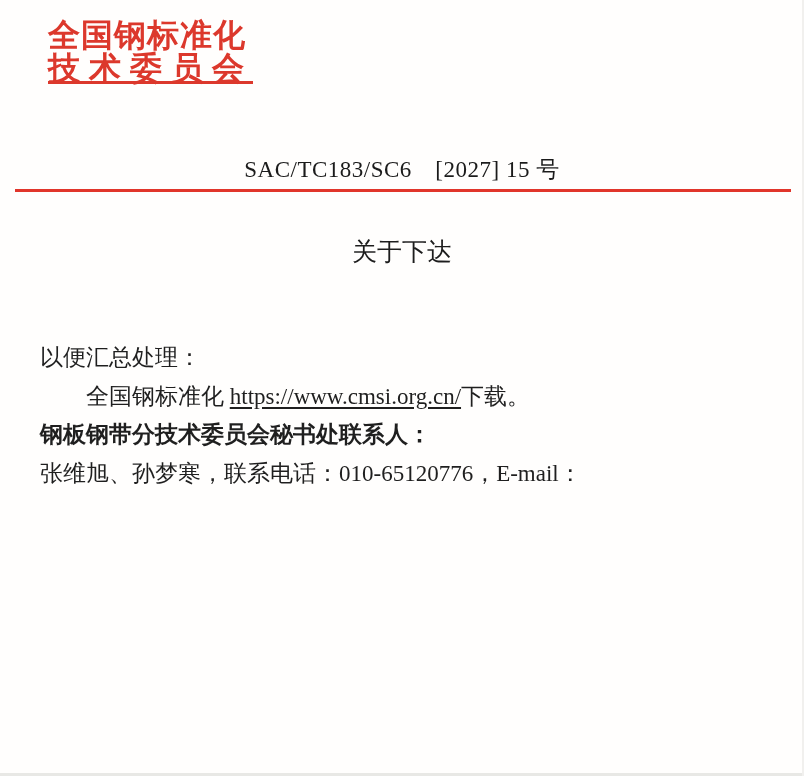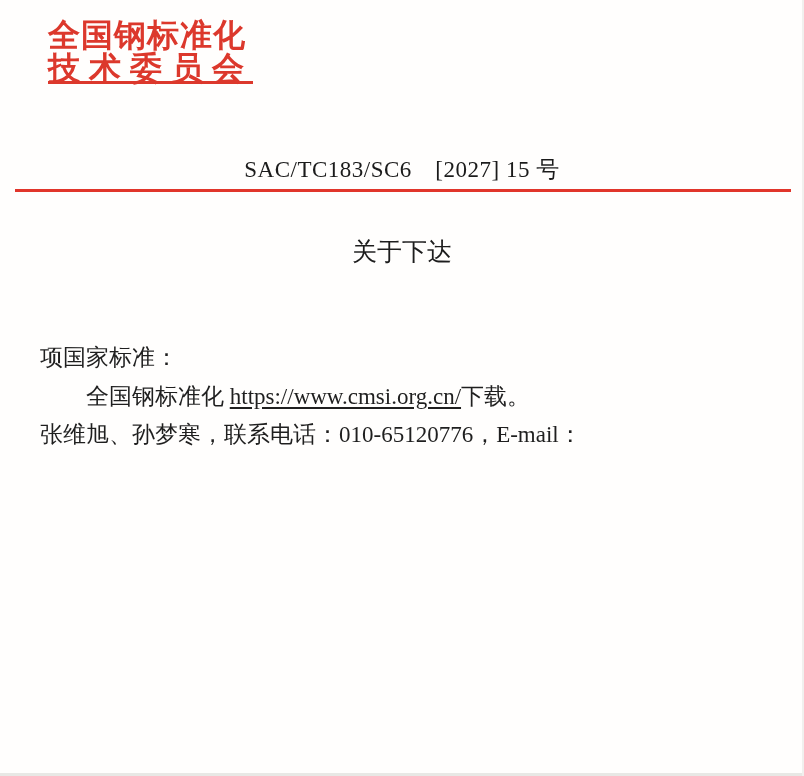--- a/index.html
+++ b/index.html
@@ -161,24 +161,25 @@
 
   <div class="doc-number">SAC/TC183/SC6　[2027] 15 号</div>
 
   <div class="red-rule"></div>
 
   <div class="doc-title">
     <span class="line">关于下达</span>
   </div>
 
   <div class="body-text">
-    <p class="salutation">项国家标准：</p>
+    <p class="salutation">以便汇总处理：</p>
 
 
 
     <p><span>全国钢标准化 </span><span class="download-link">https://www.cmsi.org.cn/</span><span>下载。</span></p>
 
+    <p class="contact-heading">钢板钢带分技术委员会秘书处联系人：</p>
     <p class="contact-detail">张维旭、孙梦寒，联系电话：010-65120776，E-mail：</p>
   </div>
 
   <div class="scan-edge-bottom"></div>
   <div class="scan-edge-right"></div>
 </div>
 
 </body></html>

